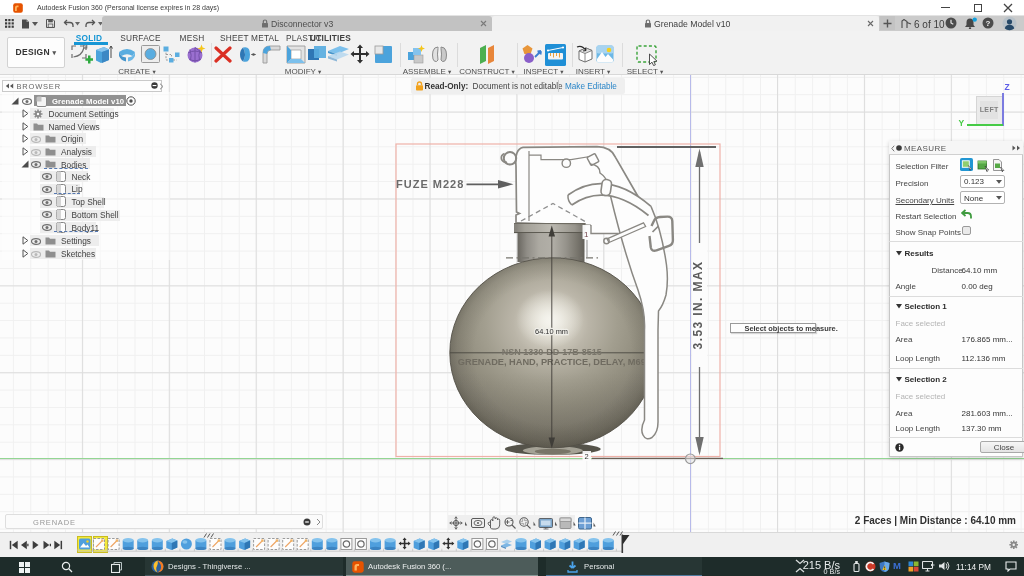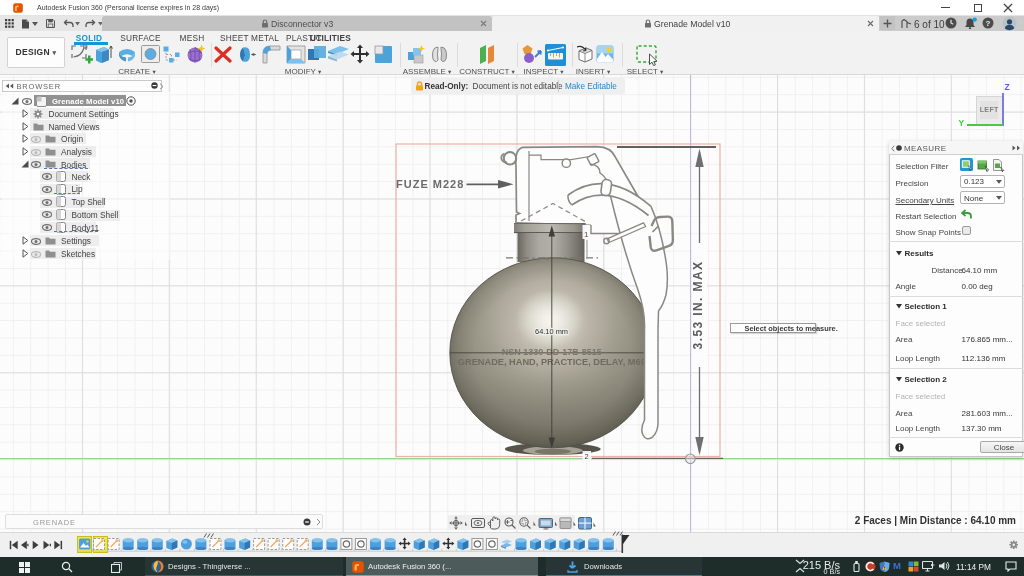--- a/index.html
+++ b/index.html
@@ -851,21 +851,21 @@
 <svg class="abs" style="left:352px;top:560.5px" width="12" height="12" viewBox="0 0 12 12">
  <rect x="0.3" y="0.3" width="11.4" height="11.4" rx="2.4" fill="#e65300"></rect>
  <path d="M2.5,9.5 L2.5,5.5 Q2.5,3 5,3 L7,3 L7,5 L5.8,5 Q4.8,5 4.8,6 L4.8,9.5 Z" fill="#ffb35c"></path>
 </svg>
 <div class="abs" style="left:368px;top:562px;font-size:7.7px;color:#eef0f0;">Autodesk Fusion 360 (...</div>
 <div class="abs" style="left:546px;top:557px;width:156px;height:19px;background:#273634;border-bottom:1.5px solid #4f7a9e;"></div>
 <svg class="abs" style="left:567px;top:560.5px" width="11" height="12" viewBox="0 0 11 12">
  <path d="M5.5,0.5 L5.5,7 M5.5,7 L2.5,4.5 M5.5,7 L8.5,4.5" stroke="#4ba3ea" stroke-width="1.8" fill="none"></path>
  <path d="M1,9 L1,11 L10,11 L10,9" stroke="#4ba3ea" stroke-width="1.3" fill="none"></path>
 </svg>
-<div class="abs" style="left:584px;top:562px;font-size:7.7px;color:#e4e8e8;">Downloads</div>
+<div class="abs" style="left:584px;top:562px;font-size:7.7px;color:#e4e8e8;">Personal</div>
 <svg class="abs" style="left:794px;top:558.5px" width="12" height="14" viewBox="0 0 12 14">
  <path d="M2,1 L6,4.5 L10,1" fill="none" stroke="#d8dcdc" stroke-width="1.3"></path>
  <path d="M2,13 L6,9.5 L10,13" fill="none" stroke="#d8dcdc" stroke-width="1.3"></path>
 </svg>
 <div class="abs" style="left:800px;top:558.5px;width:40px;text-align:right;font-size:11px;color:#e8ecec;">215 B/s</div>
 <div class="abs" style="left:800px;top:566.5px;width:40px;text-align:right;font-size:7.2px;color:#e8ecec;">0 B/s</div>
 <svg class="abs" style="left:852px;top:560px" width="9" height="13" viewBox="0 0 9 13">
  <rect x="2" y="3.5" width="5" height="8" rx="1" fill="none" stroke="#e0e4e4" stroke-width="1.1"></rect>
     <rect x="3.2" y="1" width="2.6" height="2.5" fill="#e0e4e4"></rect>
 </svg>

